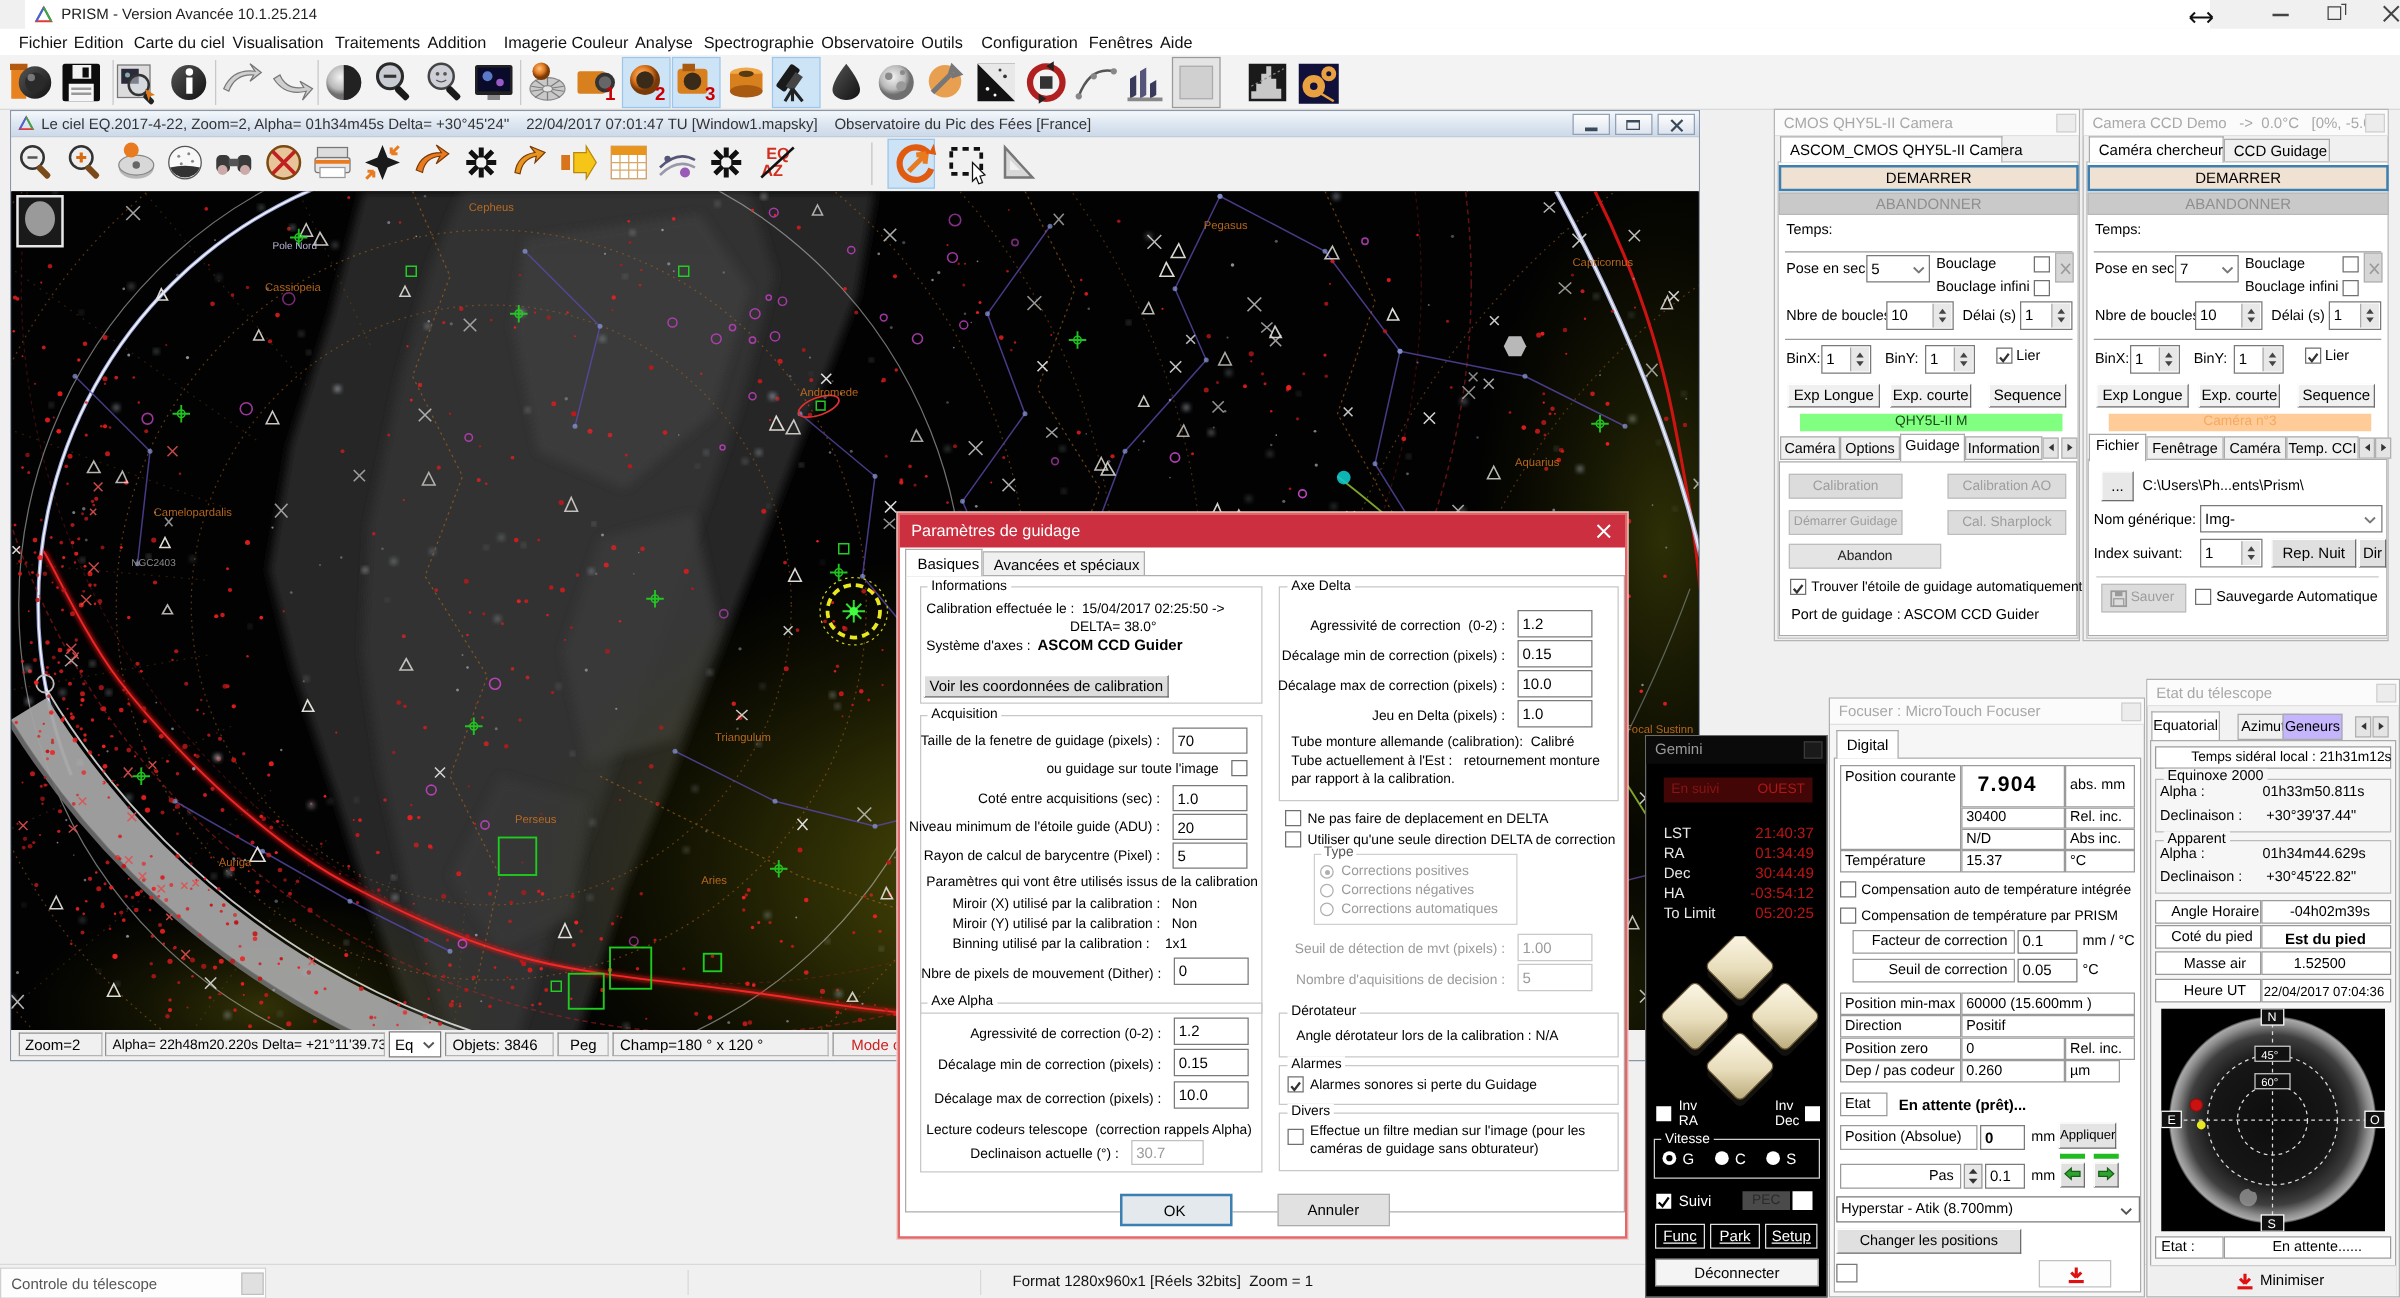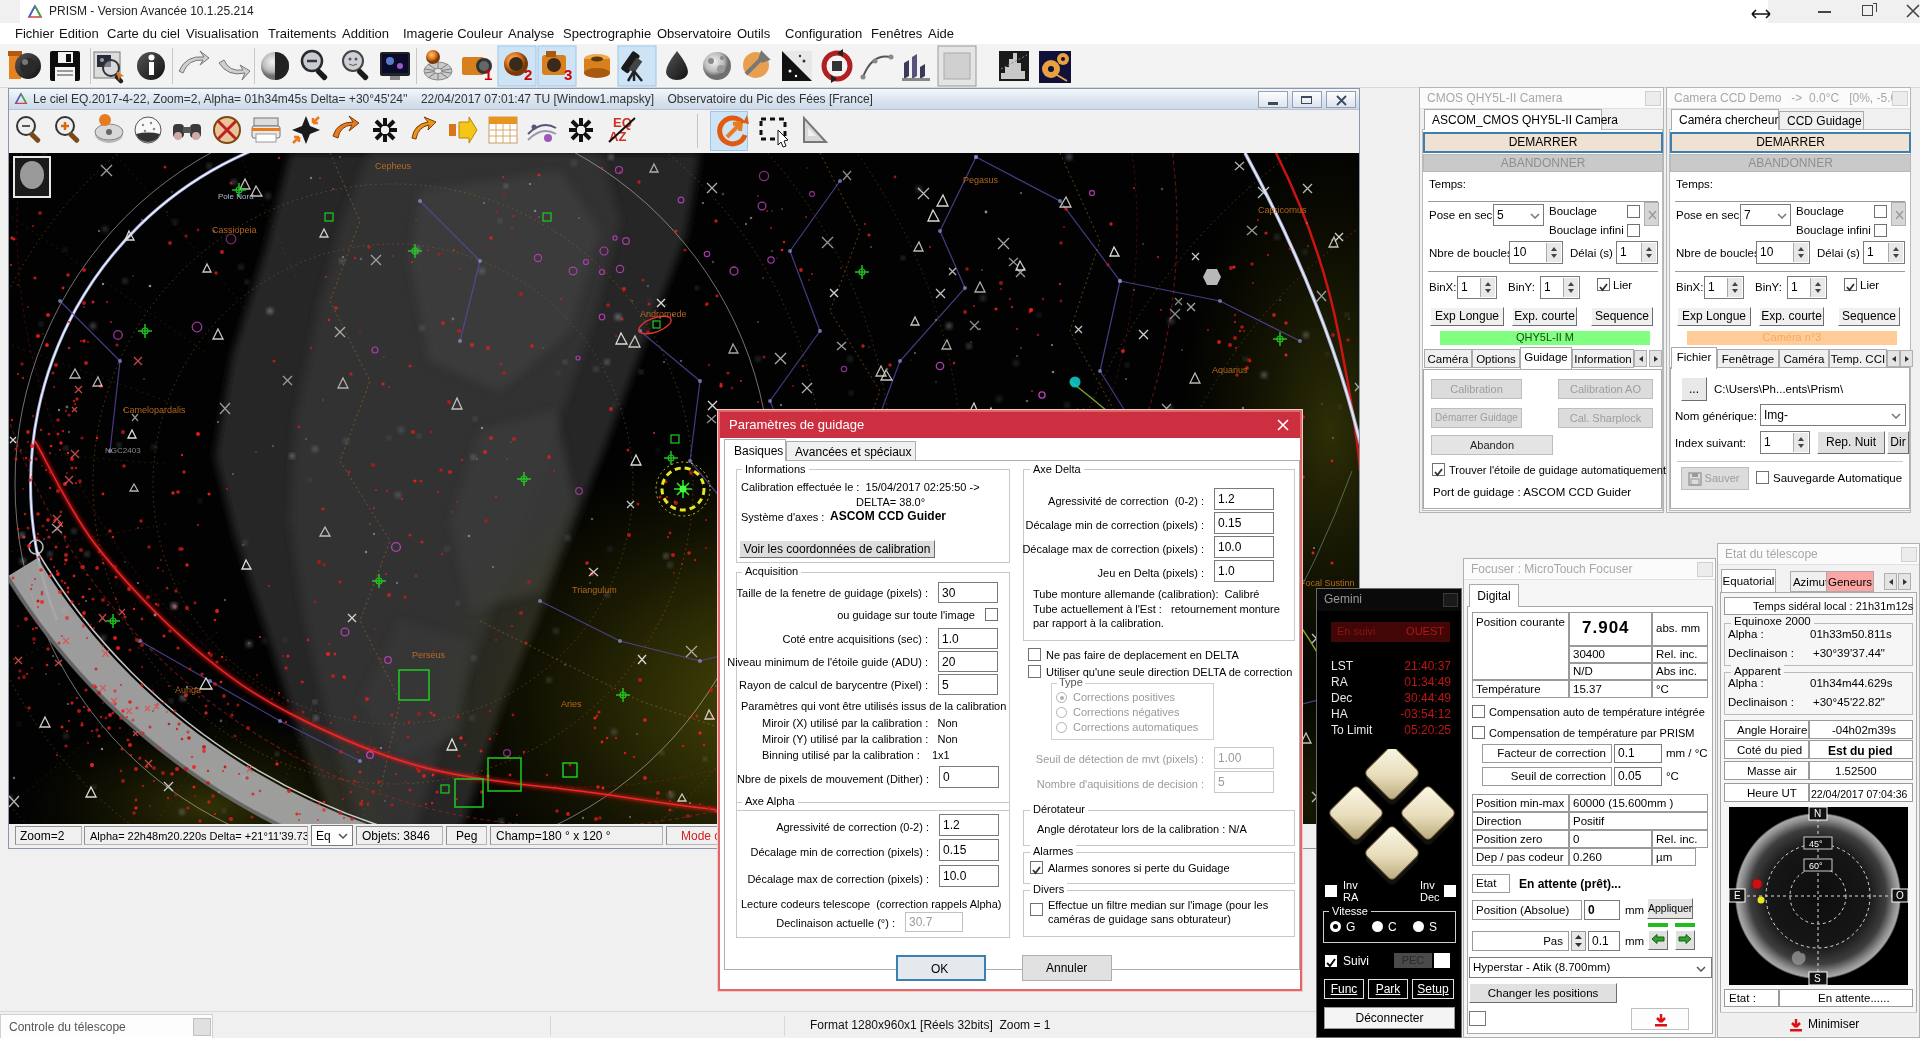--- a/index.html
+++ b/index.html
@@ -2088,21 +2088,21 @@
     <span class="txt" style="left:22px;top:51px;background:#fff;padding:0 3px">Informations</span>
     <span class="txt" style="left:21px;top:69px">Calibration effectuée le :&nbsp; 15/04/2017 02:25:50 -&gt;</span>
     <span class="txt" style="left:136px;top:84px">DELTA= 38.0°</span>
     <span class="txt" style="left:21px;top:99px">Système d'axes :</span>
     <span class="txt" style="left:110px;top:97px;font-weight:bold;font-size:12px">ASCOM CCD Guider</span>
     <div class="abs btn3d" style="left:19px;top:128px;width:196px;height:18px;background:#ddd"><span style="font-size:12px;line-height:17px">Voir les coordonnées de calibration</span></div>
 
     <div class="abs" style="left:16px;top:160px;width:274px;height:239px;border:1px solid #c8c8c8"></div>
     <span class="txt" style="left:22px;top:153px;background:#fff;padding:0 3px">Acquisition</span>
     <span class="txt" style="right:372px;top:175px">Taille de la fenetre de guidage (pixels) :</span>
-    <div class="abs edit" style="left:218px;top:170px;width:60px;height:21px;line-height:20px">30</div>
+    <div class="abs edit" style="left:218px;top:170px;width:60px;height:21px;line-height:20px">70</div>
     <span class="txt" style="right:325px;top:197px">ou guidage sur toute l'image</span>
     <div class="cb" style="left:265px;top:196px"></div>
     <span class="txt" style="right:372px;top:221px">Coté entre acquisitions (sec) :</span>
     <div class="abs edit" style="left:218px;top:216px;width:60px;height:21px;line-height:20px">1.0</div>
     <span class="txt" style="right:372px;top:244px">Niveau minimum de l'étoile guide (ADU) :</span>
     <div class="abs edit" style="left:218px;top:239px;width:60px;height:21px;line-height:20px">20</div>
     <span class="txt" style="right:372px;top:267px">Rayon de calcul de barycentre (Pixel) :</span>
     <div class="abs edit" style="left:218px;top:262px;width:60px;height:21px;line-height:20px">5</div>
     <span class="txt" style="left:21px;top:288px">Paramètres qui vont être utilisés issus de la calibration</span>
     <span class="txt" style="left:42px;top:305px">Miroir (X) utilisé par la calibration :&nbsp;&nbsp;&nbsp;Non</span>
@@ -2494,21 +2494,21 @@
         <svg class="abs" style="left:21px;top:3px" width="16" height="16" viewBox="0 0 16 16">
           <path d="M8 2 V10 M8 10 L4 6 M8 10 L12 6" stroke="#dd1111" stroke-width="2.5" fill="none"></path>
           <rect x="2" y="12" width="12" height="2.5" fill="#dd1111"></rect>
         </svg>
       </div>
   </div>
   <div id="etat" class="abs" style="left:1717px;top:543px;width:203px;height:495px;background:#f2f2f2;border:1px solid #b0b0b0;z-index:4">
     <div class="ctitle">Etat du télescope<div class="ctbtn"></div></div>
     <div class="abs" style="left:3px;top:25px;width:55px;height:23px;background:#fff;border:1px solid #aaa;border-bottom:none;z-index:2;font-size:11.5px;text-align:center;line-height:22px">Equatorial</div>
     <div class="abs" style="left:72px;top:27px;width:50px;height:21px;background:#f0f0f0;border:1px solid #aaa;font-size:11.5px;text-align:center;line-height:20px">Azimutal</div>
-    <div class="abs" style="left:108px;top:27px;width:48px;height:21px;background:#fca5a5;border:1px solid #aaa;font-size:11.5px;text-align:center;line-height:20px">Geneurs</div>
+    <div class="abs" style="left:108px;top:27px;width:48px;height:21px;background:#c4b5fd;border:1px solid #aaa;font-size:11.5px;text-align:center;line-height:20px">Geneurs</div>
     <div class="ctsp" style="left:166px;top:29px"><svg width="8" height="8">
           <path d="M6 1 L2 4 L6 7" fill="#333"></path>
         </svg></div>
     <div class="ctsp" style="left:180px;top:29px"><svg width="8" height="8">
           <path d="M2 1 L6 4 L2 7" fill="#333"></path>
         </svg></div>
     <div class="abs" style="left:2px;top:48px;width:197px;height:444px;border:1px solid #aaa;background:#f6f6f6"></div>
     <div class="abs fcell" style="left:6px;top:53px;width:189px;height:18px;background:#fff">
         <span class="abs" style="left:28px;top:2px;font-size:11px">Temps sidéral local : 21h31m12s</span>
       </div>

